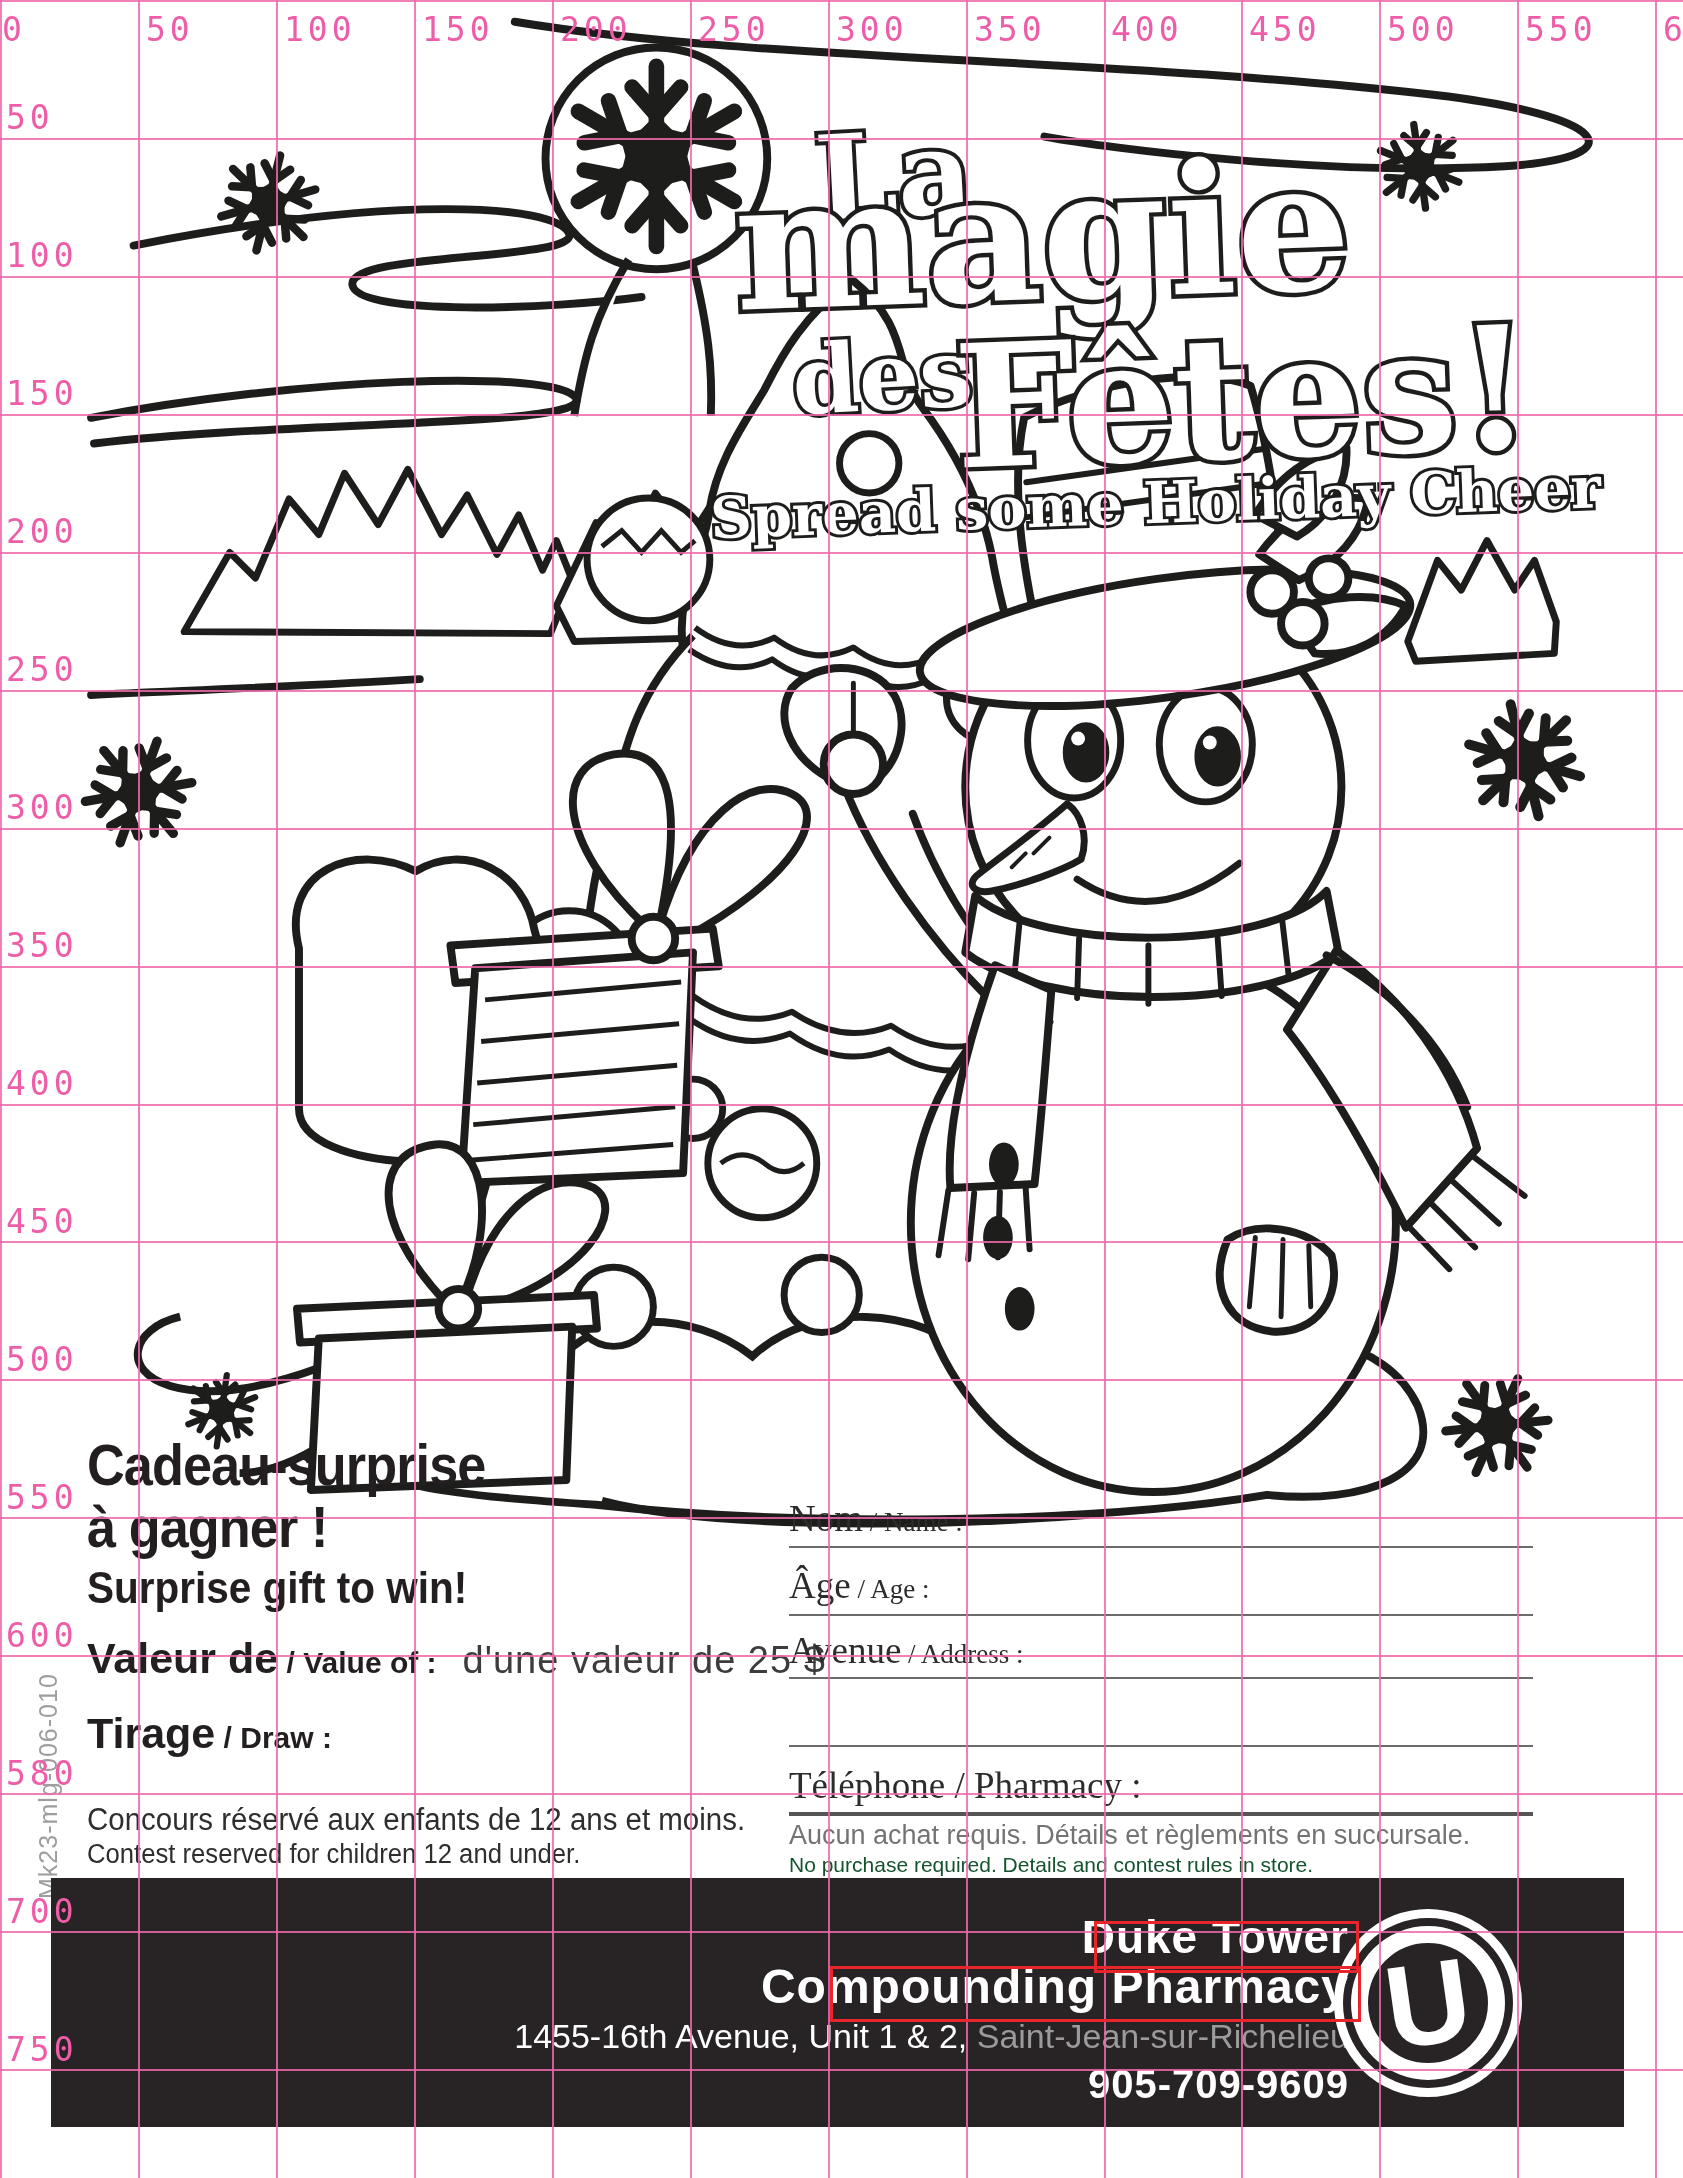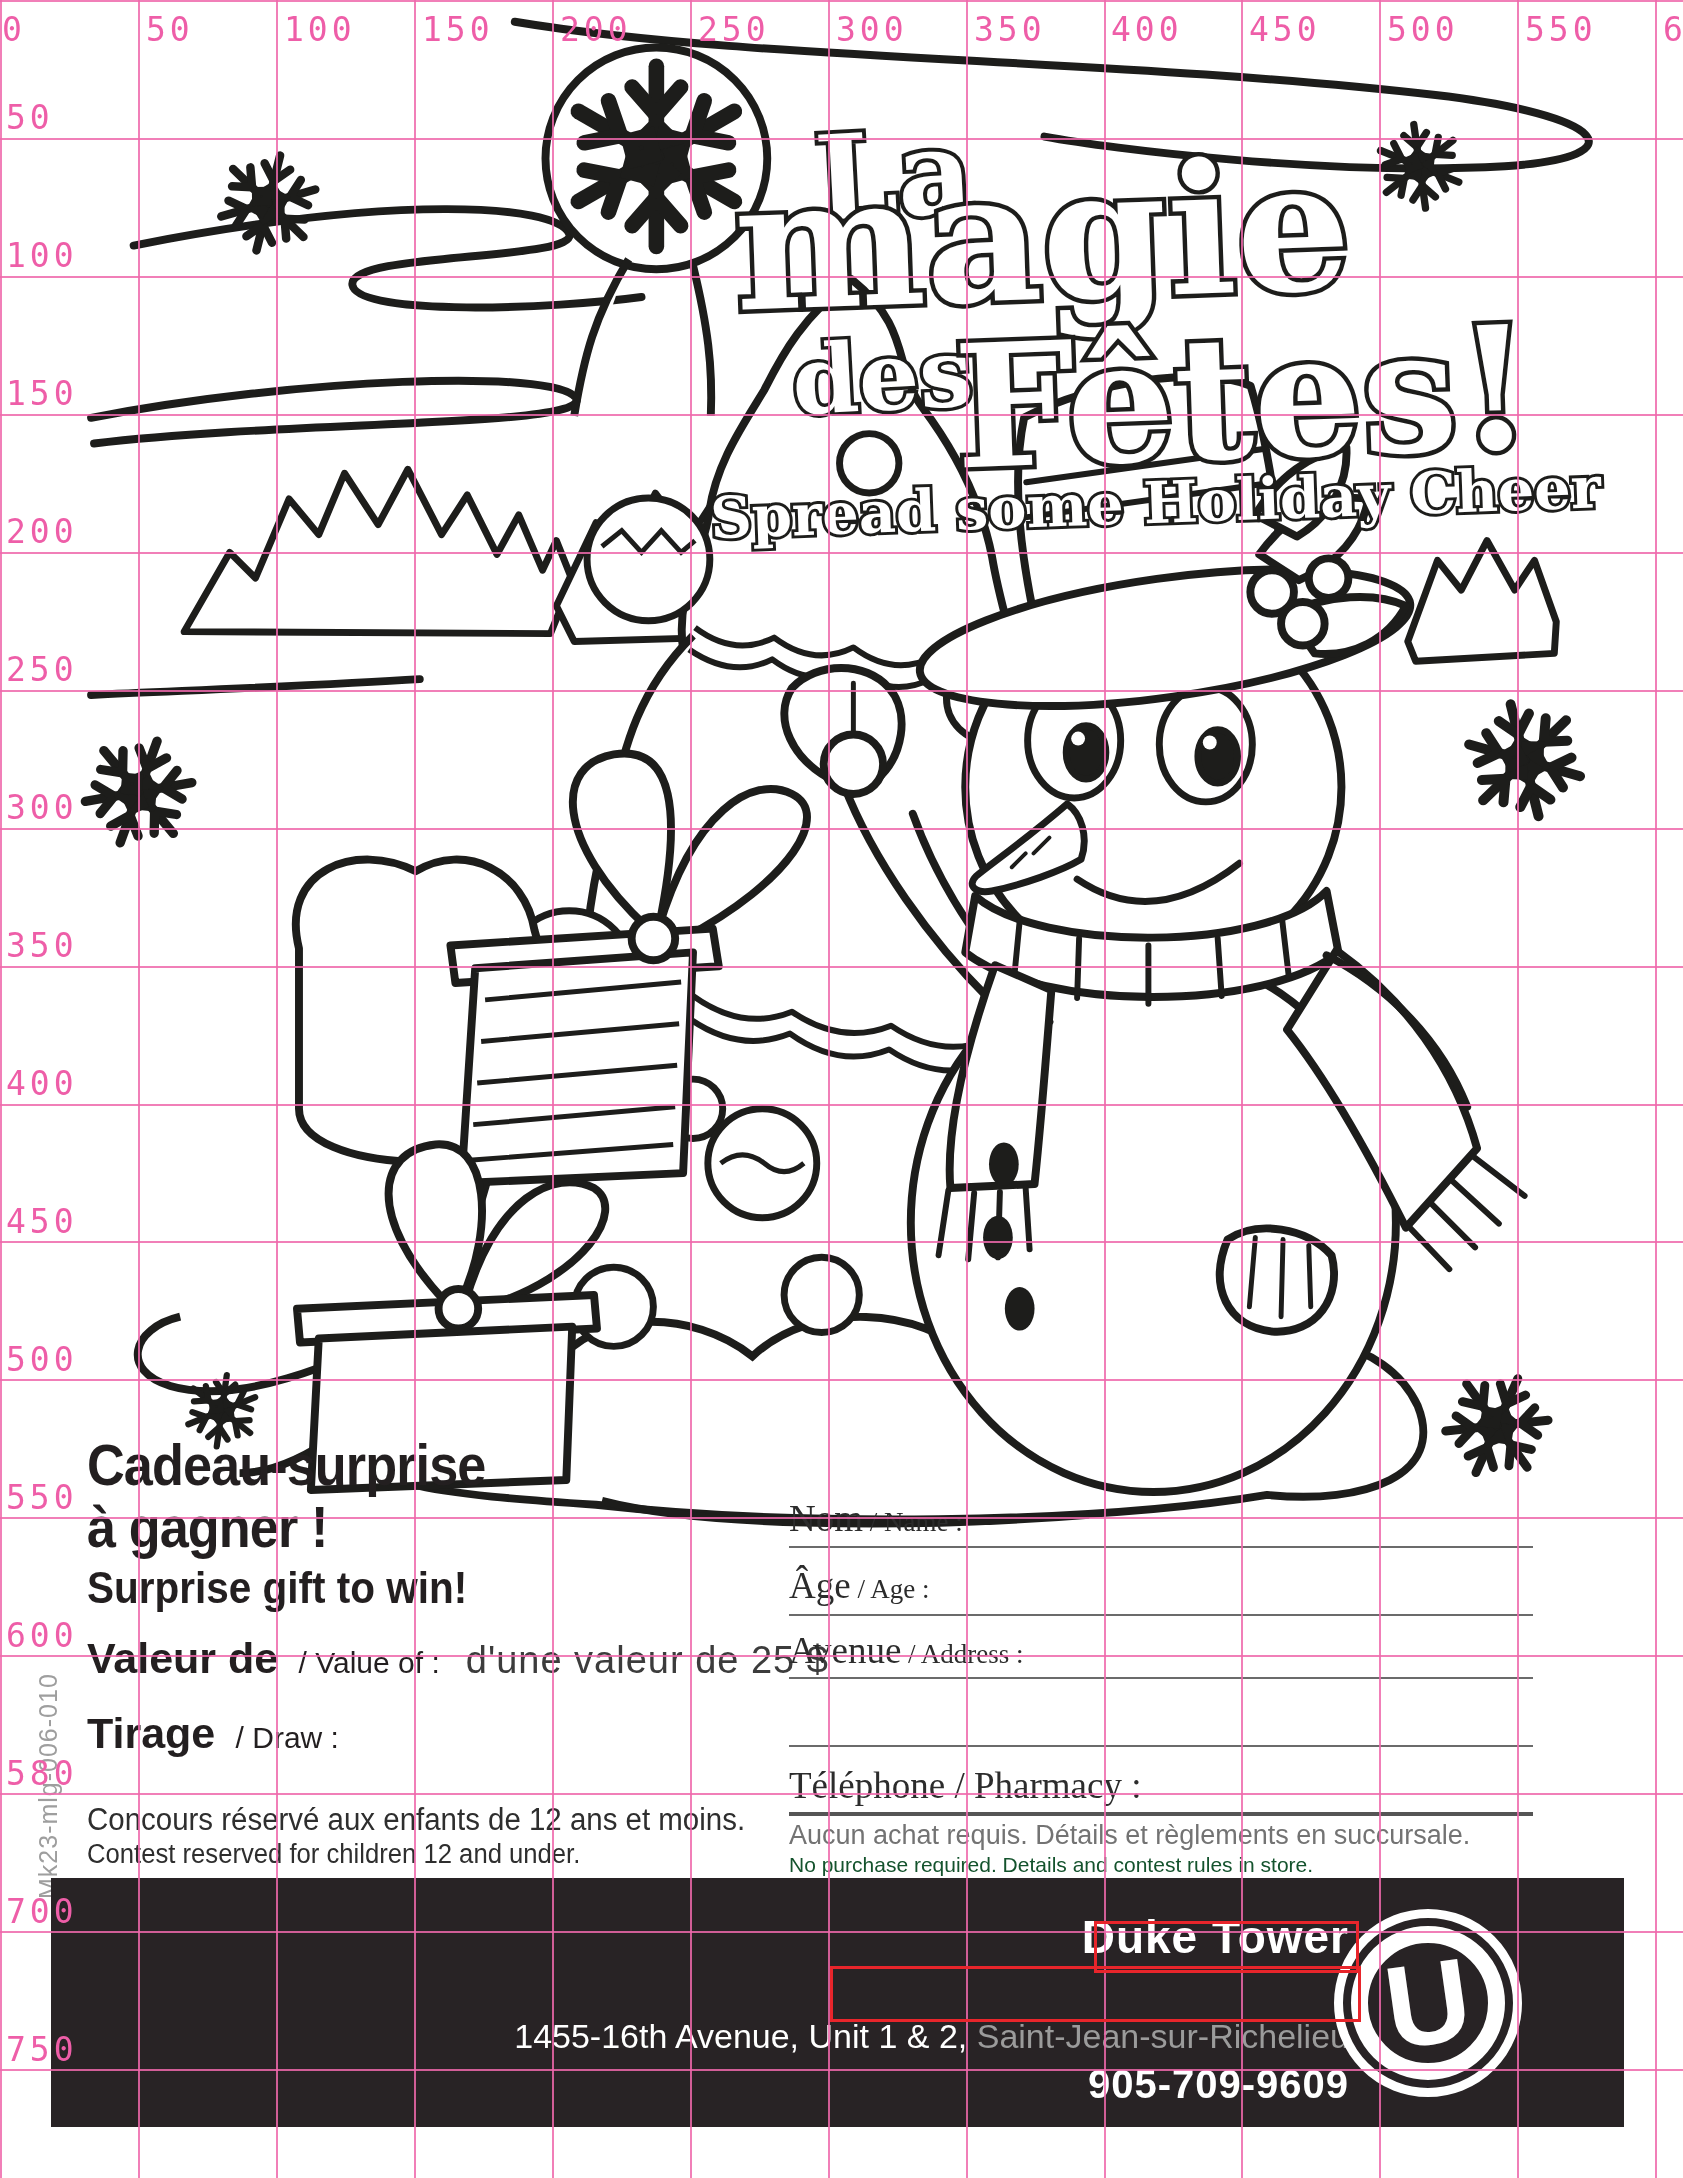--- a/index.html
+++ b/index.html
@@ -18,21 +18,21 @@
   .rlabel{position:absolute;font-family:"DejaVu Sans Mono",monospace;font-size:33px;
           letter-spacing:4px;color:#ee5ea8;font-weight:400;}
 
   
   .headline{font-weight:bold;font-size:58px;line-height:62px;letter-spacing:-1px;
             transform:scaleX(.9);transform-origin:left top;}
   #headline-fr{left:87px;top:1434px;}
   #headline-en{left:87px;top:1562px;font-weight:bold;font-size:45px;transform:scaleX(.9);transform-origin:left top;}
   .label-line{white-space:nowrap;}
   .big-lab{font-weight:bold;font-size:43px;}
-  .small-lab{font-weight:normal;font-size:30px;padding-left:12px;}
+  .small-lab{font-weight:bold;font-size:30px;}
   #value-line{left:87px;top:1634px;}
   #draw-line{left:87px;top:1709px;}
   #value-filled{font-weight:400;font-size:38px;color:#3c3c3c;margin-left:26px;letter-spacing:1px;}
   #eligibility-fr{left:87px;top:1802px;font-size:31px;color:#2e2e2e;transform:scaleX(.95);transform-origin:left top;}
   #eligibility-en{left:87px;top:1839px;font-size:27px;color:#2e2e2e;transform:scaleX(.95);transform-origin:left top;}
 
   
   .f-label{position:absolute;left:789px;white-space:nowrap;color:#2c2c2c;font-family:Liberation Serif, serif;}
   .f-big{font-size:37px;font-weight:400;}
   .f-small{font-size:27px;}
@@ -259,20 +259,21 @@
 </div>
 <div class="f-line" id="tel-line" style="top:1812px"></div>
 
 <div class="txt" id="nopurchase-fr">Aucun achat requis. Détails et règlements en succursale.</div>
 <div class="txt" id="nopurchase-en">No purchase required. Details and contest rules in store.</div>
 
 <div id="side-code">Mk23-mlg-006-010</div>
 
 <div id="footer">
   <div class="f-right" id="store1">Duke Tower</div>
+  <div class="f-right" id="store2">Compounding Pharmacy</div>
   <div class="f-right" id="addr">
     <span>1455-16th Avenue, Unit 1 &amp; 2, </span><span class="city">Saint-Jean-sur-Richelieu</span>
   </div>
   <div class="f-right" id="phone">905-709-9609</div>
   <div id="logo">
     <div class="ring"></div>
     <div class="uletter">U</div>
   </div>
 </div>
 

